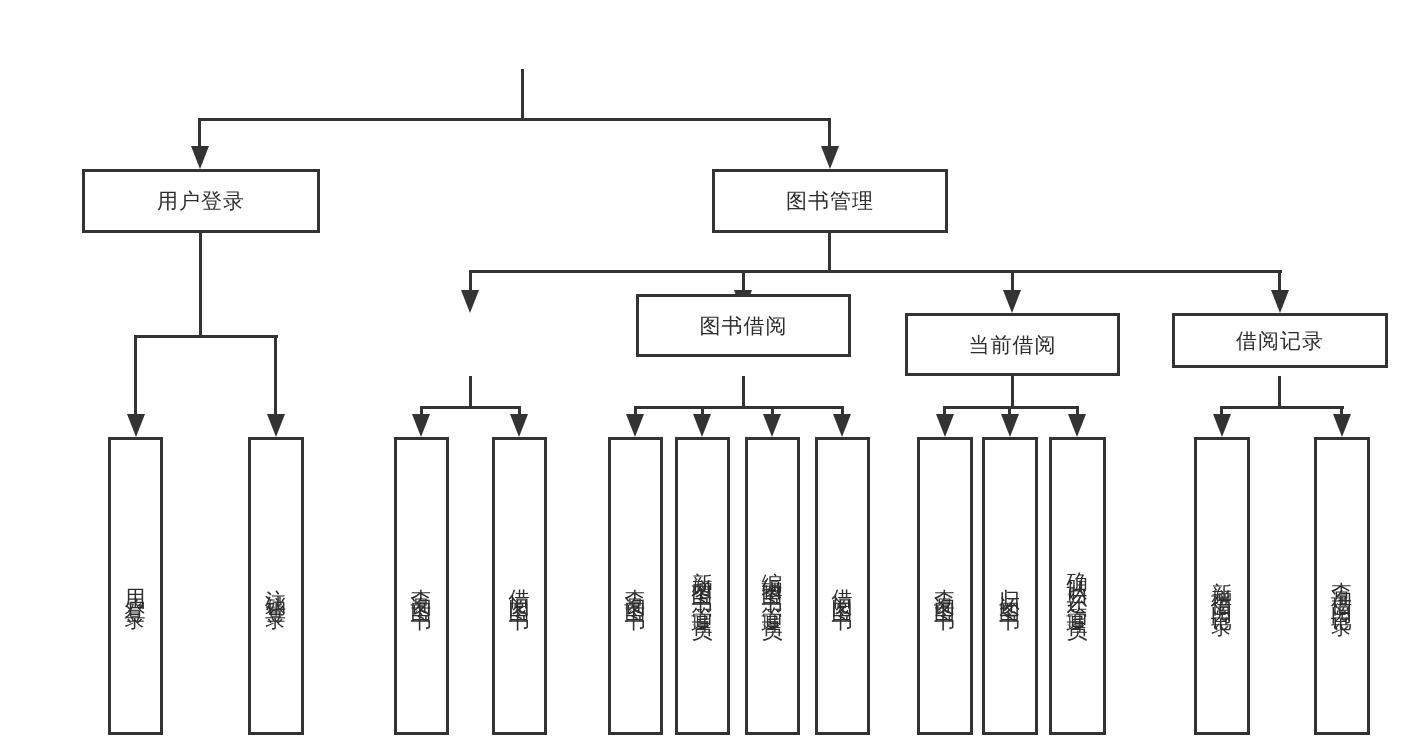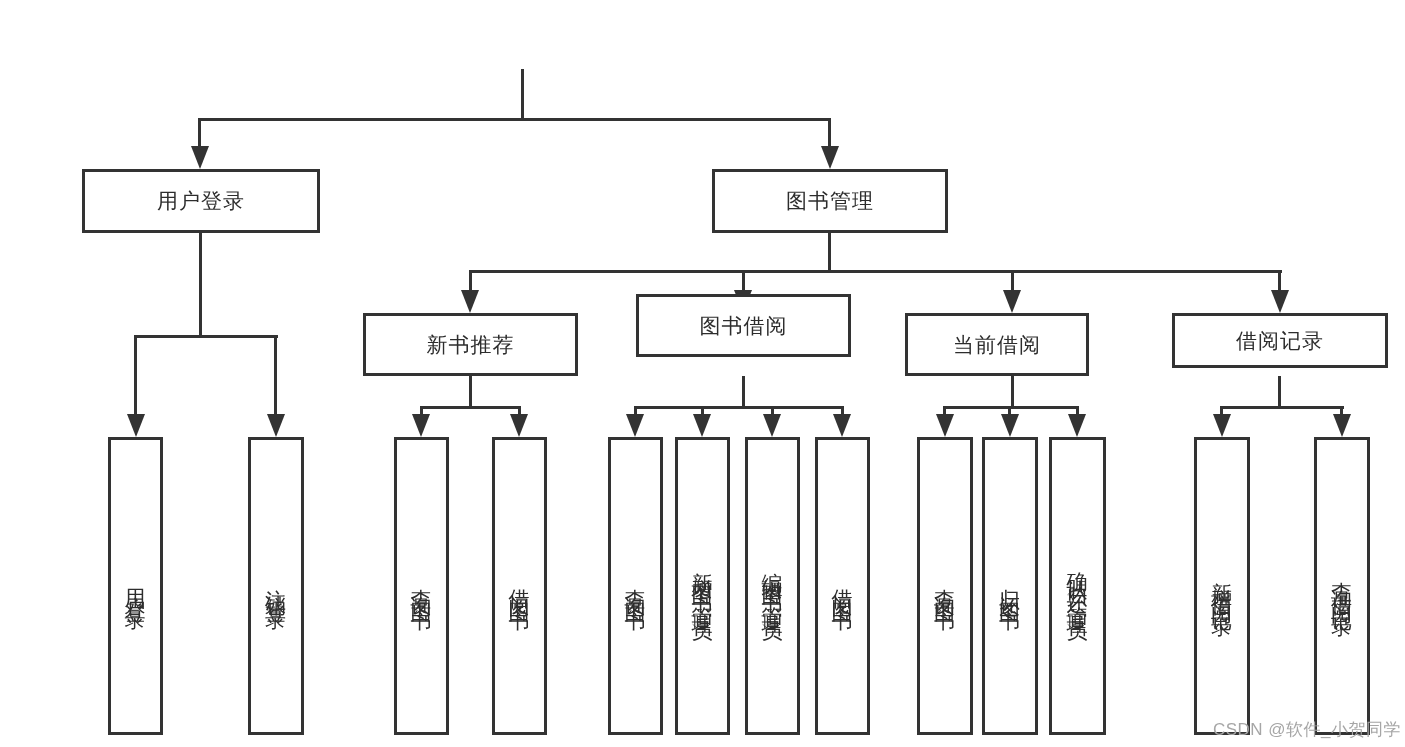--- a/index.html
+++ b/index.html
@@ -79,27 +79,24 @@
   <div class="hline" style="left:469px;top:270px;width:813px;"></div>
   <div class="vline" style="left:469px;top:270px;height:20px;"></div>
   <div class="arrow" style="left:461px;top:290px;"></div>
   <div class="vline" style="left:742px;top:270px;height:20px;"></div>
   <div class="arrow" style="left:734px;top:290px;"></div>
   <div class="vline" style="left:1011px;top:270px;height:20px;"></div>
   <div class="arrow" style="left:1003px;top:290px;"></div>
   <div class="vline" style="left:1278px;top:270px;height:20px;"></div>
   <div class="arrow" style="left:1271px;top:290px;"></div>
 
-  <div class="node" style="left:363px;top:313px;width:215px;height:63px;">
-    <span>新书推荐</span>
-  </div>
   <div class="node" style="left:636px;top:294px;width:215px;height:63px;">
     <span>图书借阅</span>
   </div>
-  <div class="node" style="left:905px;top:313px;width:184px;height:63px;">
+  <div class="node" style="left:905px;top:313px;width:215px;height:63px;">
     <span>当前借阅</span>
   </div>
   <div class="node" style="left:1172px;top:313px;width:216px;height:55px;">
     <span>借阅记录</span>
   </div>
 
   <div class="vline" style="left:469px;top:376px;height:30px;"></div>
   <div class="hline" style="left:420px;top:406px;width:101px;"></div>
   <div class="vline" style="left:420px;top:406px;height:8px;"></div>
   <div class="arrow" style="left:412px;top:414px;"></div>
@@ -170,15 +167,14 @@
     <span>确认归还（管理员）</span>
   </div>
 
   <div class="node leaf" style="left:1194px;top:437px;width:56px;height:298px;">
     <span>新增借阅记录</span>
   </div>
   <div class="node leaf" style="left:1314px;top:437px;width:56px;height:298px;">
     <span>查询借阅记录</span>
   </div>
 
-  <div class="watermark">CSDN @软件_小贺同学</div>
 
 </div>
 
 </body></html>

